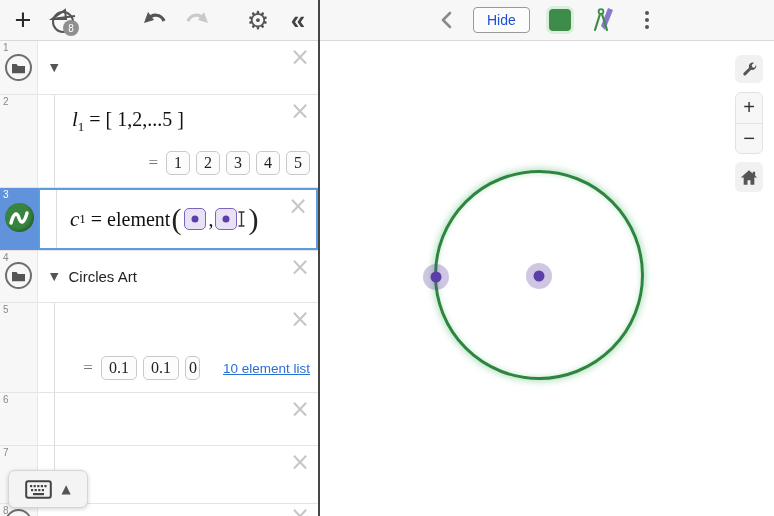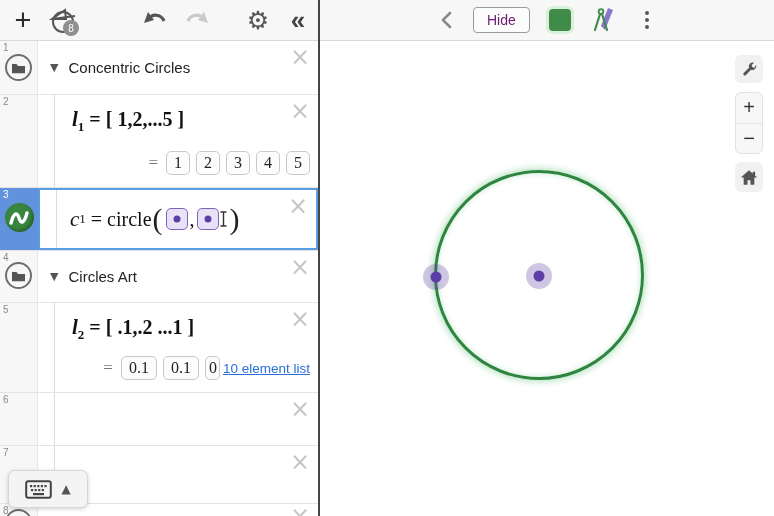--- a/index.html
+++ b/index.html
@@ -29,46 +29,46 @@
   .xclose { position:absolute; top:4px; right:8px; font-size:24px; line-height:1; color:#c6c6c6; cursor:pointer; font-family:"DejaVu Sans",sans-serif; }
 
   .folder-icon { width:27px; height:27px; border:2px solid #6e6e6e; border-radius:50%; margin:13px auto 0; display:flex; align-items:center; justify-content:center; background:#f7f7f7; }
   .folder-head { display:flex; align-items:center; height:100%; padding-left:12px; }
   .tri { font-size:11px; color:#555; margin-right:10px; font-family:"DejaVu Sans",sans-serif; }
   .folder-label { font-size:15px; color:#222; }
 
   .mvar { font-family:"Liberation Serif", serif; font-style:italic; font-size:21px; color:#111; }
   .msub { font-family:"Liberation Serif", serif; font-size:13px; color:#111; vertical-align:-5px; }
   .mrest { font-family:"Liberation Serif", serif; font-size:20px; color:#111; margin-left:5px; }
-  .exline1 { position:absolute; top:12px; left:34px; white-space:nowrap;font-weight:bold; }
+  .exline1 { position:absolute; top:12px; left:34px; white-space:nowrap; }
   .exline2 { position:absolute; bottom:12px; right:8px; display:flex; align-items:center; white-space:nowrap; }
   .eq { font-family:"Liberation Serif", serif; font-size:17px; color:#777; margin-right:2px; }
   .chip { display:inline-block; border:1px solid #c9c9c9; border-radius:5px; background:#fcfcfc; padding:2px 7px; font-family:"Liberation Serif", serif; font-size:16px; color:#222; margin-left:6px; }
   .chip.cut { max-width:15px; overflow:hidden; padding:2px 3px; }
-  .listlink { font-size:13.5px; color:#2a6fd4; text-decoration:underline; margin-left:3px; cursor:pointer; }
+  .listlink { font-size:13.5px; color:#2a6fd4; text-decoration:underline; margin-left:23px; cursor:pointer; }
 
   .row.selected .margin { background:#6193dd; border-right:none; }
   .row.selected .rownum { color:#fff; }
   .row.selected .content { border:2px solid #5b9de2; }
   .objicon { width:29px; height:29px; border-radius:50%; background:#37853f; margin:15px auto 0; display:flex; align-items:center; justify-content:center; box-shadow:inset -2px -2px 3px rgba(0,0,0,.25); }
   .selmath { display:flex; align-items:center; height:100%; padding-left:30px; white-space:nowrap; }
   .paren { font-family:"Liberation Serif", serif; font-size:30px; font-weight:300; color:#222; margin:0 1px; }
   .ptchip { display:inline-block; width:22px; height:22px; background:#e9e2f7; border:1.5px solid #7e63bd; border-radius:5px; position:relative; margin:0 2px; vertical-align:-4px; cursor:pointer; }
   .ptchip::after { content:""; position:absolute; width:7px; height:7px; border-radius:50%; background:#5b3fa6; left:50%; top:50%; transform:translate(-50%,-50%); }
   .mcomma { font-family:"Liberation Serif", serif; font-size:20px; color:#111; }
   .ibeam { margin-left:-2px; margin-right:1px; vertical-align:-6px; }
 
   .kbd-btn { position:absolute; left:8px; top:470px; width:80px; height:38px; background:#f4f4f4; border:1px solid #d6d6d6; border-radius:7px; box-shadow:0 1px 4px rgba(0,0,0,.18); display:flex; align-items:center; justify-content:center; gap:9px; z-index:5; cursor:pointer; }
   .kbd-tri { font-size:12px; color:#555; font-family:"DejaVu Sans",sans-serif; }
 
   
   .right { flex:1; display:flex; flex-direction:column; background:#fff; position:relative; }
   .gtopbar { flex:0 0 41px; height:41px; background:#f7f7f7; border-bottom:1px solid #d9d9d9; display:flex; align-items:center; gap:19px; padding-left:120px; }
   .gchev { width:14px; height:20px; display:flex; align-items:center; cursor:pointer; }
-  .hide-btn { border:1px solid #9a9a9a; border-radius:4px; padding:4px 13px; font-size:14px; color:#701a75; background:#fcfcfc; cursor:pointer; }
+  .hide-btn { border:1px solid #9a9a9a; border-radius:4px; padding:4px 13px; font-size:14px; color:#1d4ed8; background:#fcfcfc; cursor:pointer; }
   .swatch { width:22px; height:22px; border-radius:4px; background:#3f8c4a; box-shadow:0 0 0 3px #d9efdc; cursor:pointer; }
   .compass { width:28px; height:26px; cursor:pointer; }
   .dots { display:flex; flex-direction:column; gap:3px; padding:4px 8px; cursor:pointer; }
   .dots span { width:4px; height:4px; border-radius:50%; background:#555; }
 
   .garea { flex:1; position:relative; background:#fff; }
   .gcircle { position:absolute; left:114px; top:129px; width:210px; height:210px; border-radius:50%; border:3px solid #2e8540; box-shadow:0 0 6px 2px rgba(130,205,150,.55), inset 0 0 5px 1px rgba(130,205,150,.35); }
   .gpoint { position:absolute; width:26px; height:26px; border-radius:50%; background:rgba(96,66,166,.30); cursor:pointer; }
   .gpoint::after { content:""; position:absolute; left:50%; top:50%; transform:translate(-50%,-50%); width:11px; height:11px; border-radius:50%; background:#5b3ea6; }
   .gp-left { left:103px; top:223px; }
@@ -123,21 +123,20 @@
           <span class="rownum">1</span>
           <div class="folder-icon">
             <svg width="15" height="12" viewBox="0 0 15 12">
                 <path d="M1 2 h4.5 l1.5 2 H14 v7.2 H1 Z" fill="#555"></path>
               </svg>
           </div>
         </div>
         <div class="content">
           <div class="folder-head">
             <span class="tri">▼</span>
-            <span class="folder-label">Concentric Circles</span>
           </div>
           <span class="xclose">×</span>
         </div>
       </div>
 
       <div class="row" style="flex:0 0 93px">
         <div class="margin">
           <span class="rownum">2</span>
         </div>
         <div class="content fline">
@@ -162,21 +161,21 @@
           <div class="objicon">
             <svg width="22" height="22" viewBox="0 0 22 22">
                 <path d="M3 16 C6 5 9 5 11 11 C13 17 16 17 19 6" stroke="#fff" stroke-width="3.4" fill="none" stroke-linecap="round"></path>
               </svg>
           </div>
         </div>
         <div class="content fline">
           <div class="selmath">
             <span class="mvar">c</span>
               <span class="msub">1</span>
-              <span class="mrest">= circle</span>
+              <span class="mrest">= element</span>
               <span class="paren">(</span>
               <span class="ptchip"></span>
               <span class="mcomma">,</span>
               <span class="ptchip"></span>
               <svg class="ibeam" width="9" height="16" viewBox="0 0 9 16">
                 <path d="M1.5 1 h6 M4.5 1 v14 M1.5 15 h6" stroke="#333" stroke-width="1.4" fill="none"></path>
               </svg>
               <span class="paren">)</span>
           </div>
           <span class="xclose">×</span>
@@ -199,23 +198,20 @@
           </div>
           <span class="xclose">×</span>
         </div>
       </div>
 
       <div class="row" style="flex:0 0 90px">
         <div class="margin">
           <span class="rownum">5</span>
         </div>
         <div class="content fline">
-          <div class="exline1">
-            <span class="mvar">l</span><span class="msub">2</span><span class="mrest">= [ .1,.2 ...1 ]</span>
-          </div>
           <div class="exline2">
             <span class="eq">=</span>
             <span class="chip">0.1</span>
             <span class="chip">0.1</span>
             <span class="chip cut">0</span>
             <span class="listlink">10 element list</span>
           </div>
           <span class="xclose">×</span>
         </div>
       </div>

